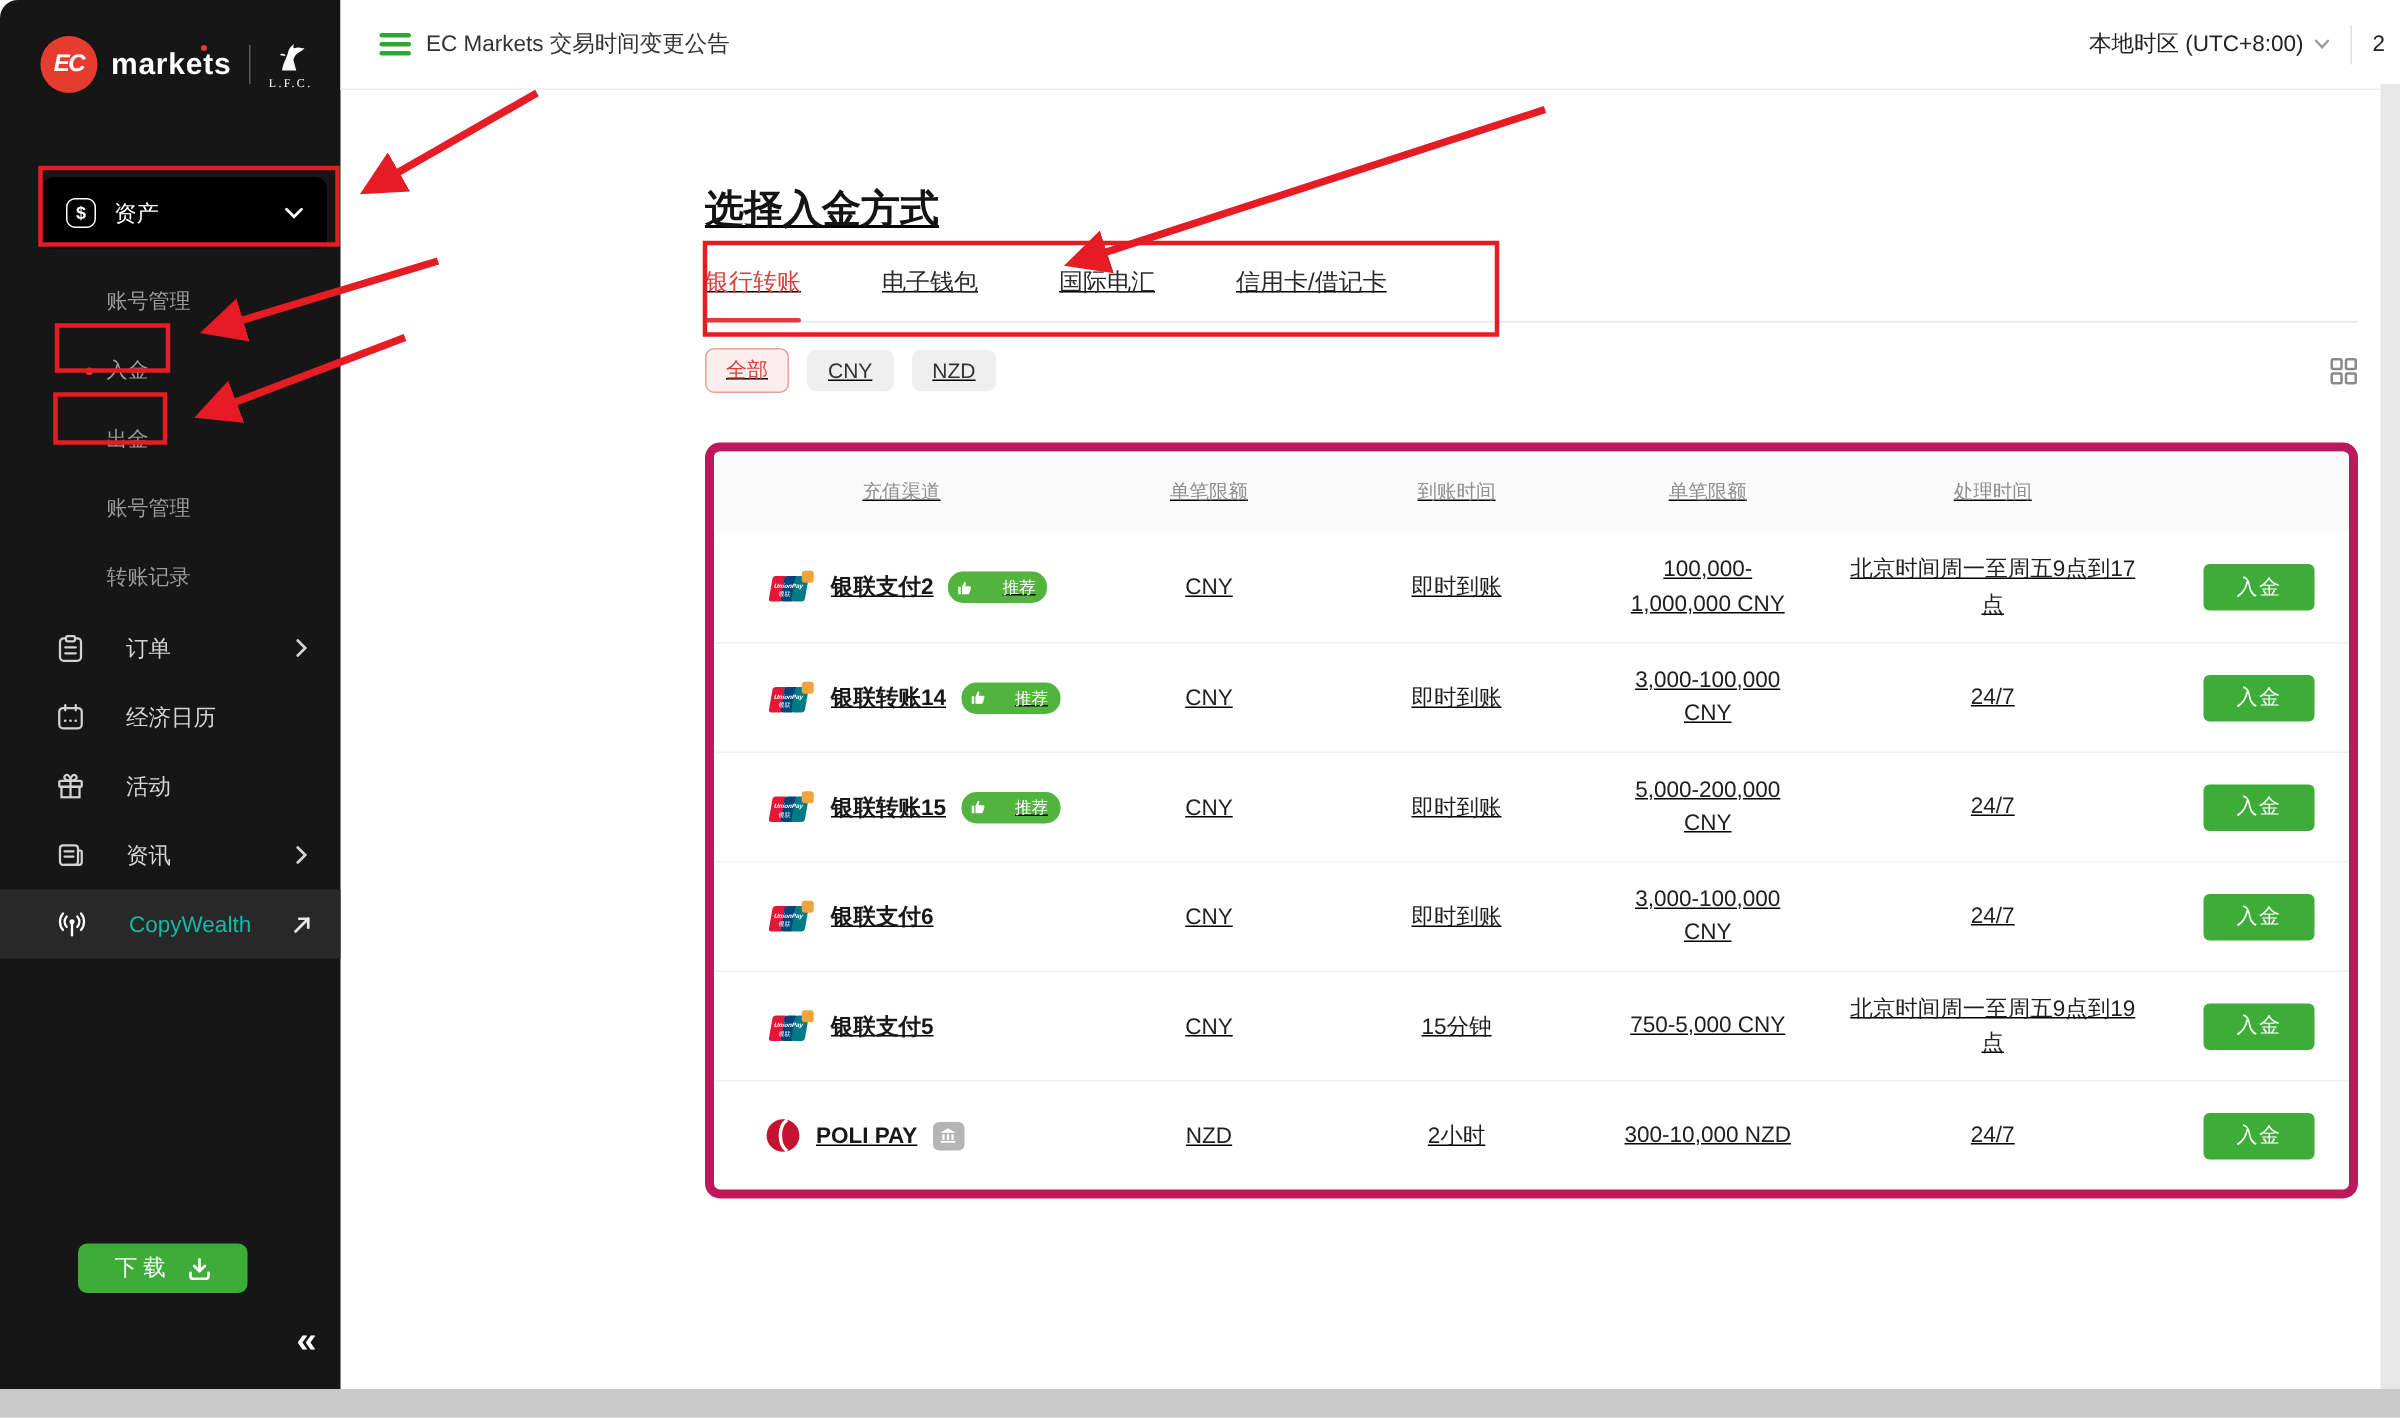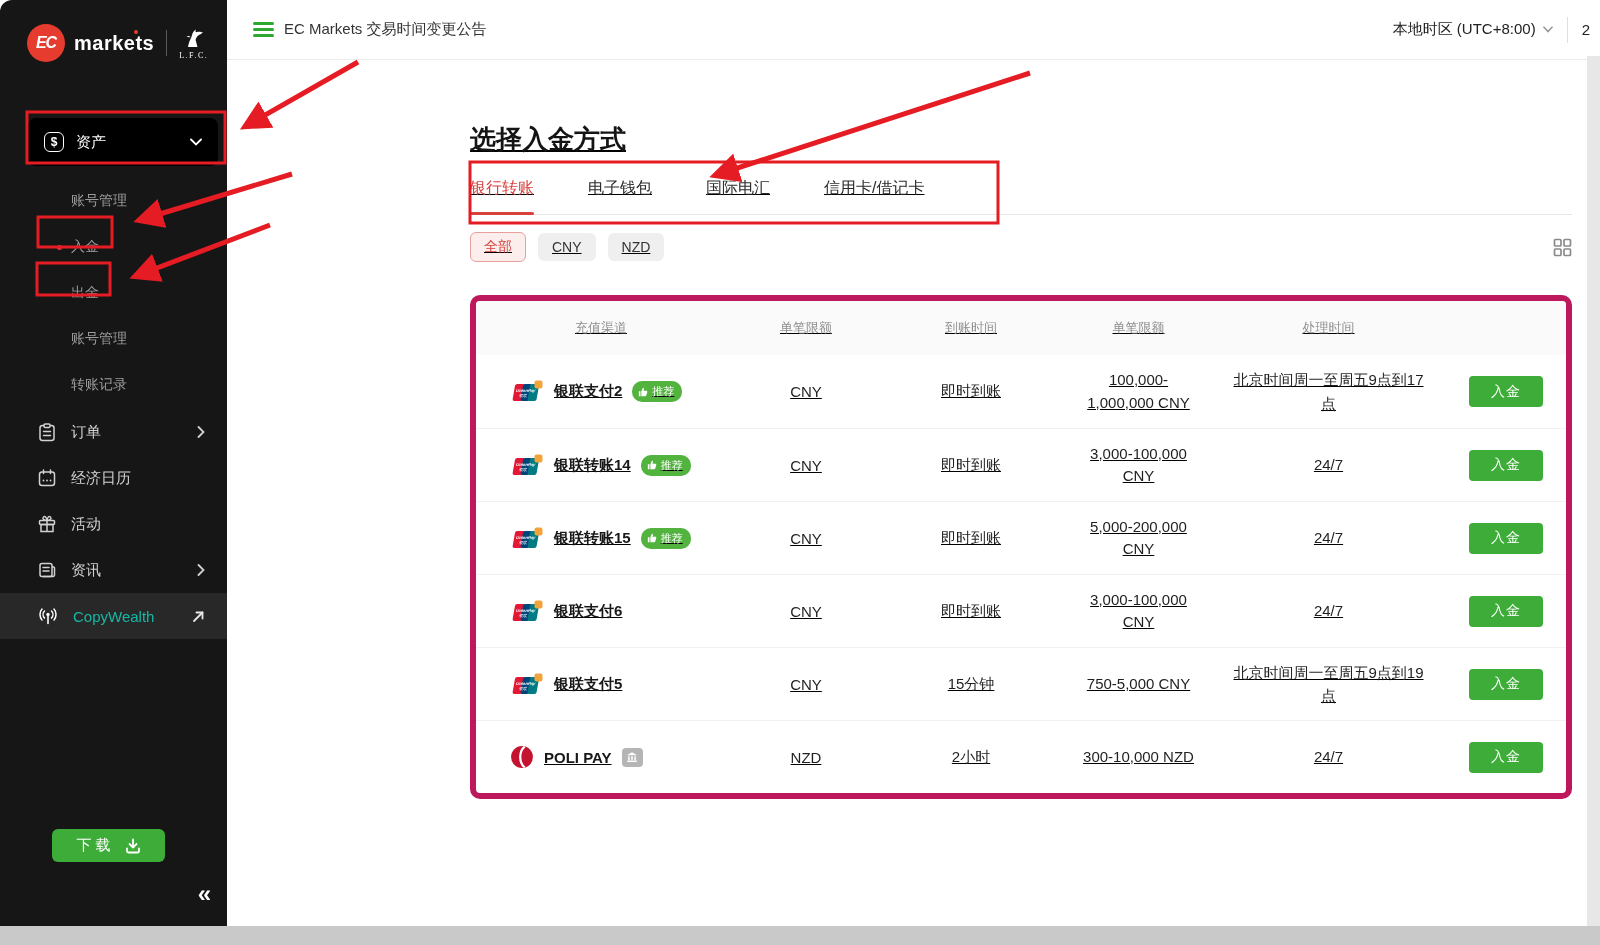--- a/index.html
+++ b/index.html
@@ -28,21 +28,21 @@
              display:flex; align-items:center; justify-content:center; flex:0 0 auto; }
   .iconbox::before { content:"$"; font-size:12px; font-weight:bold; color:#fff; }
   .nav-active .chev { margin-left:auto; }
 
   .submenu { margin-top:12px;margin-left:13px; }
   .subitem { height:46px; display:flex; align-items:center; padding-left:58px;
              color:#9b9b9b; font-size:14px; cursor:pointer; position:relative; }
   .subitem .dot { position:absolute; left:44px; width:5px; height:5px; border-radius:50%; background:#e03a34; }
 
   .mainmenu { margin-top:1px; }
-  .mitem { height:46px; display:flex; align-items:center; gap:15px; padding:0 22px 0 38px;
+  .mitem { height:46px; display:flex; align-items:center; gap:28px; padding:0 22px 0 38px;
            color:#d2d2d2; font-size:15px; cursor:pointer; }
   .mitem svg { flex:0 0 auto; }
   .mitem .chev { margin-left:auto; }
   .mitem.copywealth { background:#282828; color:#14b8a6;text-align:right; }
   .mitem.copywealth .ext { margin-left:auto; color:#e8e8e8; }
 
   .dl-btn { position:absolute; left:52px; bottom:64px; width:113px; height:33px;
             background:#3eac38; border:none; border-radius:6px; color:#fff; font-size:15px;
             display:flex; align-items:center; justify-content:center; gap:10px; cursor:pointer;
             font-family:inherit; letter-spacing:4px; }
@@ -76,21 +76,21 @@
   .grid-icon { margin-left:auto; cursor:pointer; display:flex; }
 
   .card { margin-top:33px; border:6px solid #be185d; border-radius:10px; overflow:hidden; background:#fff; }
   .thead, .trow { display:grid; grid-template-columns:250px 160px 170px 165px 215px 140px;
                   align-items:center; justify-items:center; }
   .thead { height:54px; background:#fafafa; color:#8f8f8f; font-size:13px; }
   .trow { height:73px; border-top:1px solid #f1f1f1; font-size:15px; color:#1f1f1f; }
   .cell.channel { justify-self:start; padding-left:34px; display:flex; align-items:center; gap:10px; width:100%; }
   .chname { font-weight:600; color:#181818; white-space:nowrap; }
   .rec-badge { background:#52b43e; color:#fff; font-size:11px; padding:3px 8px 3px 6px;
-               border-radius:10px; display:inline-flex; align-items:center; gap:4px; }
+               border-radius:10px; display:inline-flex; align-items:center; gap:20px; }
   .bank-badge { background:#b5b5b5; border-radius:4px; width:21px; height:19px;
                 display:inline-flex; align-items:center; justify-content:center; }
   .cell.limit { text-align:center; max-width:125px; line-height:1.5; }
   .cell.proc { text-align:center; max-width:200px; line-height:1.55; }
   .dep-btn { width:74px; height:31px; background:#3eac38; color:#fff; border:none; border-radius:4px;
              font-size:14px; cursor:pointer; font-family:inherit; letter-spacing:1px; }
 
   
   .right-strip { position:absolute; top:56px; right:0; width:13px; height:870px; background:#e7e7e7; }
   .bottom-strip { position:absolute; left:0; bottom:0; width:100%; height:19px; background:#c9c9c9; }

